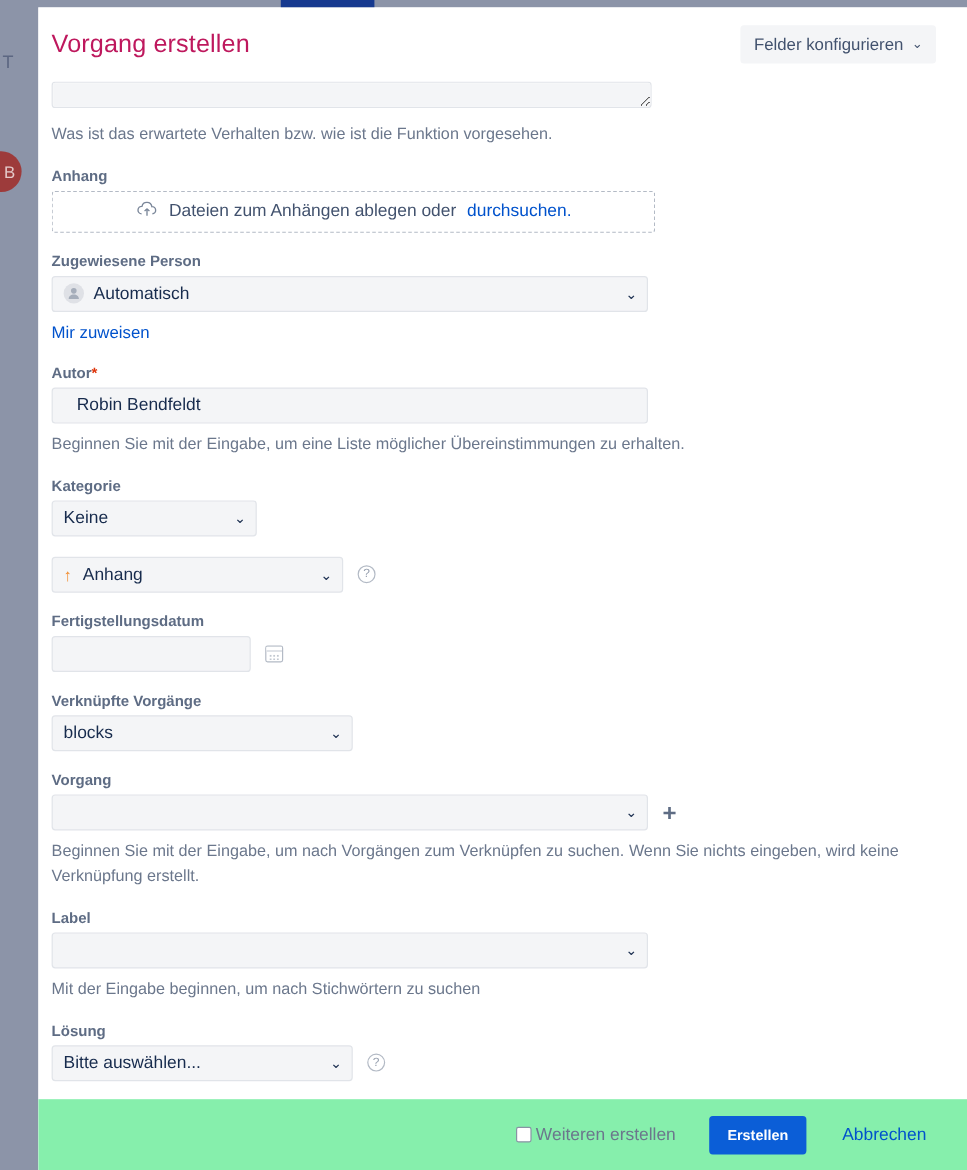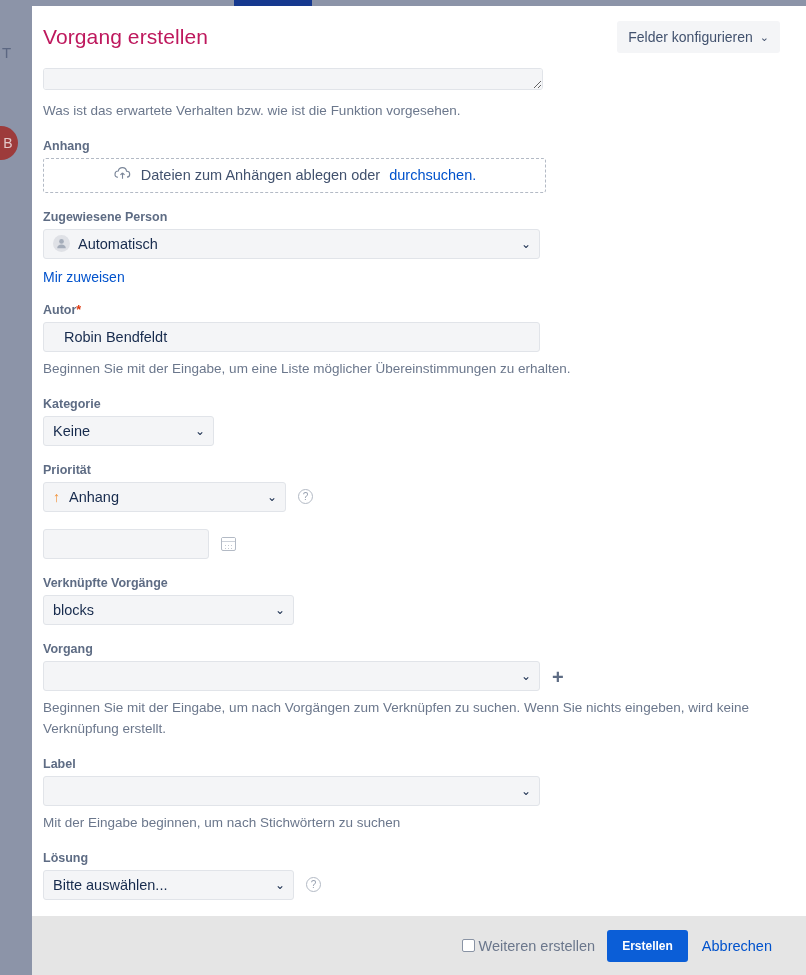--- a/index.html
+++ b/index.html
@@ -227,23 +227,23 @@
     font-size: 14px;
     margin-right: 9px;
     flex: none;
   }
 
   
   .modal-footer {
     position: absolute;
     left: 32px; bottom: 0;
     width: 774px; height: 59px;
-    background: #e5e5e5;
+    background: #86efac;
     display: flex; align-items: center; justify-content: flex-end;
-    gap: 12px;
+    gap: 28px;
     padding: 0 32px 0 0;
     z-index: 30;
   }
   .cb-wrap {
     display: inline-flex; align-items: center; gap: 4px;
     font-size: 14.5px; color: #6b778c;
     cursor: pointer;
   }
   .cb-box {
     width: 13px; height: 13px;
@@ -354,34 +354,34 @@
       <span class="label">Kategorie</span>
       <div class="selectwrap" style="width:171px">
         <div class="ctrl">
           <span>Keine</span>
         </div>
         <span class="chev">⌄</span>
       </div>
     </div>
 
     <div class="field gap-m">
-      <span class="label">Priorität</span>
       <div class="row">
         <div class="selectwrap" style="width:243px">
           <div class="ctrl">
             <span class="prio-arrow">↑</span>
             <span>Anhang</span>
           </div>
           <span class="chev">⌄</span>
         </div>
         <span class="help-icon" style="margin-bottom:8px">?</span>
       </div>
     </div>
 
     <div class="field gap-m">
+      <span class="label">Fertigstellungsdatum</span>
       <div class="row">
         <input class="ctrl" style="width: 166px;" value="">
         <span class="cal-icon" style="margin-bottom:8px"></span>
       </div>
     </div>
 
     <div class="field gap-m">
       <span class="label">Verknüpfte Vorgänge</span>
       <div class="selectwrap" style="width:251px">
         <div class="ctrl">

